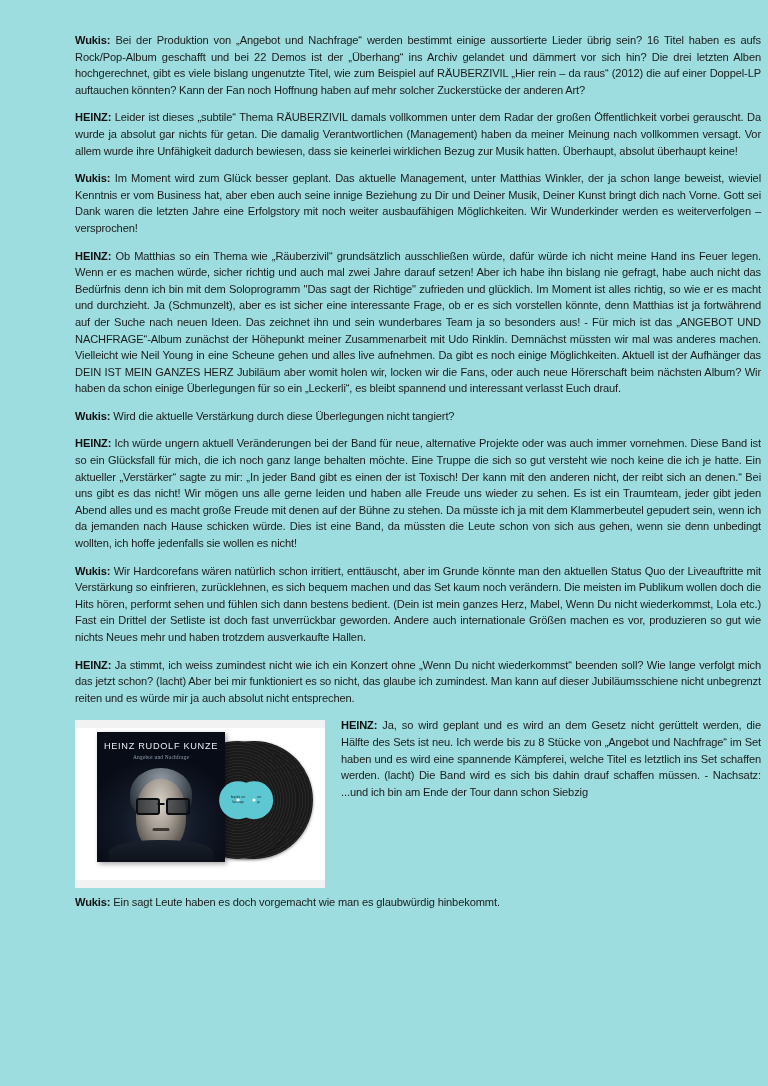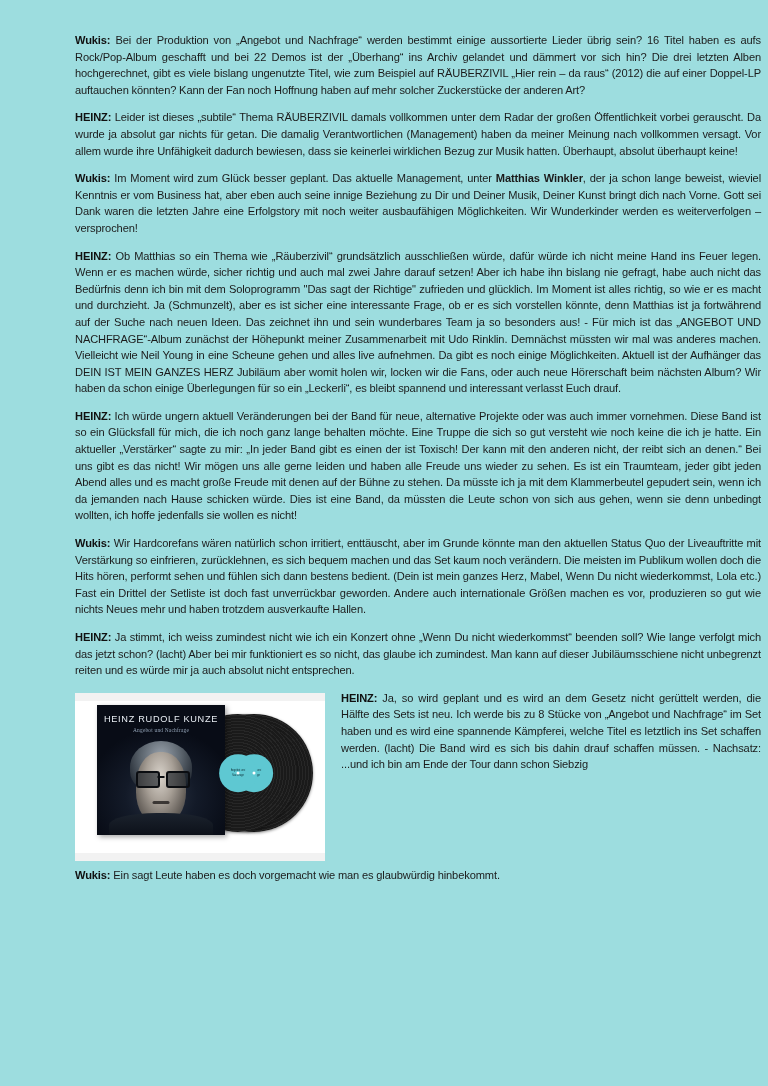--- a/index.html
+++ b/index.html
@@ -36,21 +36,21 @@
     text-align: justify;
     text-justify: inter-word;
     letter-spacing: -0.12px;
     word-spacing: -0.1px;
   }
   p.para:last-child { margin-bottom: 0; }
   .speaker {
     font-weight: bold;
     color: #101010;
   }
-  .inline-strong { font-weight: bold; }
+  .inline-strong { font-weight: normal; }
 
   
   .figure {
     float: left;
     width: 250px;
     height: 168px;
     margin: 3px 16px 6px 0;
     background: #f2f2f2;
     position: relative;
     overflow: hidden;
@@ -194,20 +194,23 @@
     </p>
 
     <p class="para">
       <span class="speaker">Wukis:</span><span> Im Moment wird zum Glück besser geplant.  Das aktuelle Management, unter </span><span class="inline-strong">Matthias Winkler</span><span>, der ja schon lange beweist, wieviel Kenntnis er vom Business hat, aber eben auch seine innige Beziehung zu Dir und Deiner Musik, Deiner Kunst bringt dich nach Vorne. Gott sei Dank waren die letzten Jahre eine Erfolgstory mit noch weiter ausbaufähigen Möglichkeiten. Wir Wunderkinder werden es weiterverfolgen – versprochen!</span>
     </p>
 
     <p class="para">
       <span class="speaker">HEINZ:</span><span> Ob Matthias so ein Thema wie „Räuberzivil“ grundsätzlich ausschließen würde, dafür würde ich nicht meine Hand ins Feuer legen. Wenn er es machen würde, sicher richtig und auch mal zwei Jahre darauf setzen! Aber ich habe ihn bislang nie gefragt, habe auch nicht das Bedürfnis denn ich bin mit dem Soloprogramm "Das sagt der Richtige" zufrieden und glücklich. Im Moment ist alles richtig, so wie er es macht und durchzieht. Ja (Schmunzelt), aber es ist sicher eine interessante Frage, ob er es sich vorstellen könnte, denn Matthias ist ja fortwährend auf der Suche nach neuen Ideen. Das zeichnet ihn und sein wunderbares Team ja so besonders aus! - Für mich ist das „ANGEBOT UND NACHFRAGE“-Album zunächst der Höhepunkt meiner Zusammenarbeit mit Udo Rinklin. Demnächst müssten wir mal was anderes machen. Vielleicht wie Neil Young in eine Scheune gehen und alles live aufnehmen. Da gibt es noch einige Möglichkeiten. Aktuell ist der Aufhänger das DEIN IST MEIN GANZES HERZ Jubiläum aber womit holen wir, locken wir die Fans, oder auch neue Hörerschaft beim nächsten Album? Wir haben da schon einige Überlegungen für so ein „Leckerli“, es bleibt spannend und interessant verlasst Euch drauf.</span>
     </p>
 
+    <p class="para">
+      <span class="speaker">Wukis:</span><span> Wird die aktuelle Verstärkung durch diese Überlegungen nicht tangiert?</span>
+    </p>
 
     <p class="para">
       <span class="speaker">HEINZ:</span><span> Ich würde ungern aktuell Veränderungen bei der Band für neue, alternative Projekte oder was auch immer vornehmen. Diese Band ist so ein Glücksfall für mich, die ich noch ganz lange behalten möchte. Eine Truppe die sich so gut versteht wie noch keine die ich je hatte. Ein aktueller „Verstärker“ sagte zu mir: „In jeder Band gibt es einen der ist Toxisch! Der kann mit den anderen nicht, der reibt sich an denen.“ Bei uns gibt es das nicht! Wir mögen uns alle gerne leiden und haben alle Freude uns wieder zu sehen. Es ist ein Traumteam, jeder gibt jeden Abend alles und es macht große Freude mit denen auf der Bühne zu stehen. Da müsste ich ja mit dem Klammerbeutel gepudert sein, wenn ich da jemanden nach Hause schicken würde. Dies ist eine Band, da müssten die Leute schon von sich aus gehen, wenn sie denn unbedingt wollten, ich hoffe jedenfalls sie wollen es nicht!</span>
     </p>
 
     <p class="para">
       <span class="speaker">Wukis:</span><span> Wir Hardcorefans wären natürlich schon irritiert, enttäuscht, aber im Grunde könnte man den aktuellen Status Quo der Liveauftritte mit Verstärkung so einfrieren, zurücklehnen, es sich bequem machen und das Set kaum noch verändern. Die meisten im Publikum wollen doch die Hits hören, performt sehen und fühlen sich dann bestens bedient. (Dein ist mein ganzes Herz, Mabel, Wenn Du nicht wiederkommst, Lola etc.) Fast ein Drittel der Setliste ist doch fast unverrückbar geworden. Andere auch internationale Größen machen es vor, produzieren so gut wie nichts Neues mehr und haben trotzdem ausverkaufte Hallen.</span>
     </p>
 
     <p class="para">

